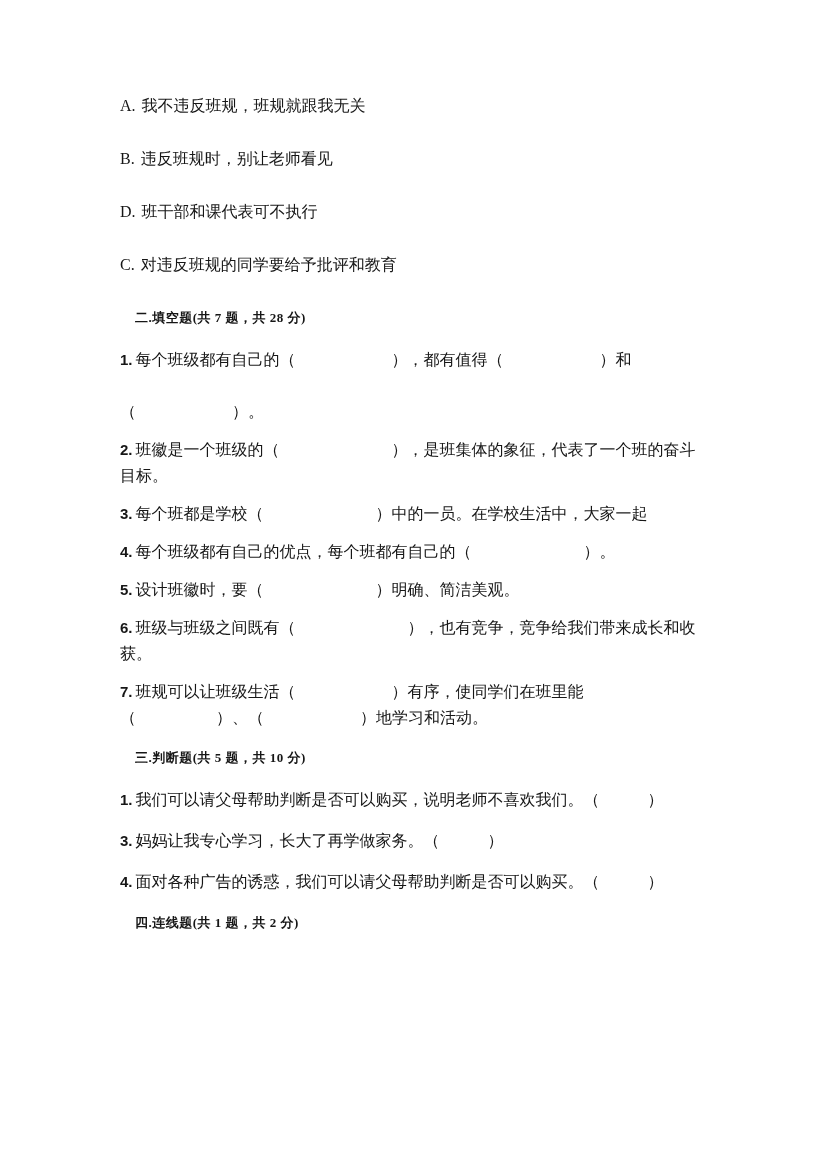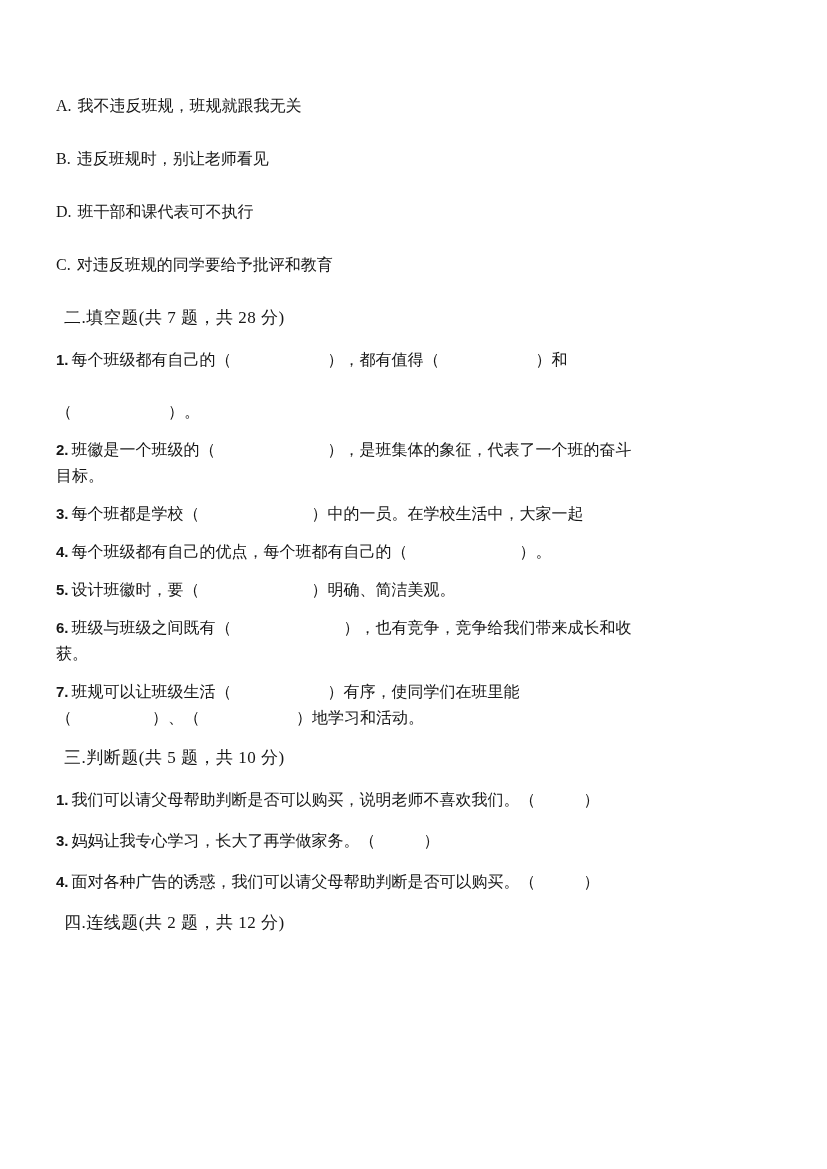--- a/index.html
+++ b/index.html
@@ -11,34 +11,34 @@
     position: relative;
     width: 827px;
     height: 1169px;
     margin: 0 auto;
     background: #ffffff;
     color: #161616;
     font-family: "Liberation Serif", "DejaVu Serif", serif;
     font-size: 16px;
     line-height: 26px;
     box-sizing: border-box;
-    padding: 93px 100px 40px 56px;
+    padding: 93px 100px 40px 120px;
     overflow: hidden;
   }
   p.opt {
     margin: 0 0 27px 0;
   }
   .opt-label {
     margin-right: 6px;
   }
   h2.sec {
-    font-size: 17px;
-    font-weight: normal;
+    font-size: 13px;
+    font-weight: bold;
     line-height: 26px;
-    margin: 14px 0 16px 8px;
+    margin: 14px 0 16px 15px;
     letter-spacing: 0.5px;
   }
   p.q {
     margin: 0 0 12px 0;
   }
   p.qj {
     margin: 0 0 15px 0;
   }
   .num {
     font-weight: bold;
@@ -82,15 +82,15 @@
   <div>
     <p class="qj"><span class="num">1.</span><span>我们可以请父母帮助判断是否可以购买，说明老师不喜欢我们。（　　　）</span></p>
 
 
     <p class="qj"><span class="num">3.</span><span>妈妈让我专心学习，长大了再学做家务。（　　　）</span></p>
 
     <p class="qj"><span class="num">4.</span><span>面对各种广告的诱惑，我们可以请父母帮助判断是否可以购买。（　　　）</span></p>
 
   </div>
 
-  <h2 class="sec">四.连线题(共 2 题，共 12 分)</h2>
+  <h2 class="sec">四.连线题(共 1 题，共 2 分)</h2>
 
 </div>
 
 </body></html>

